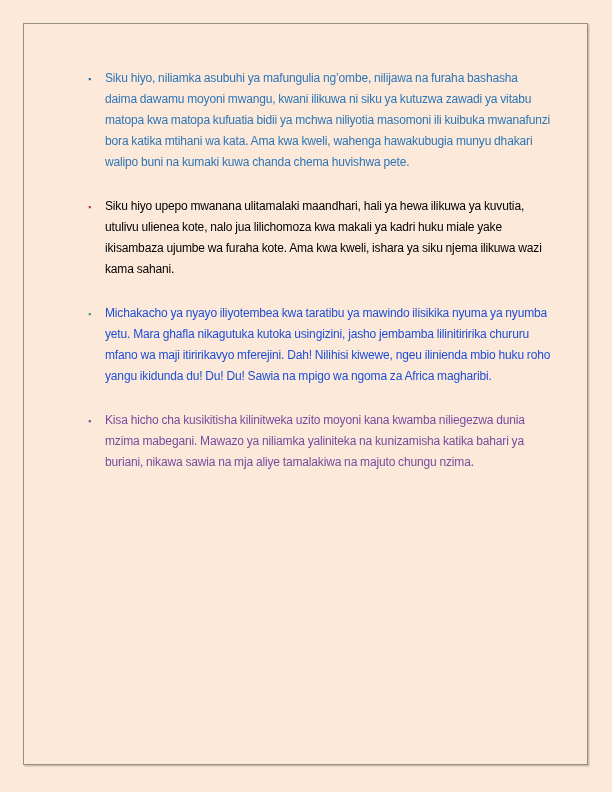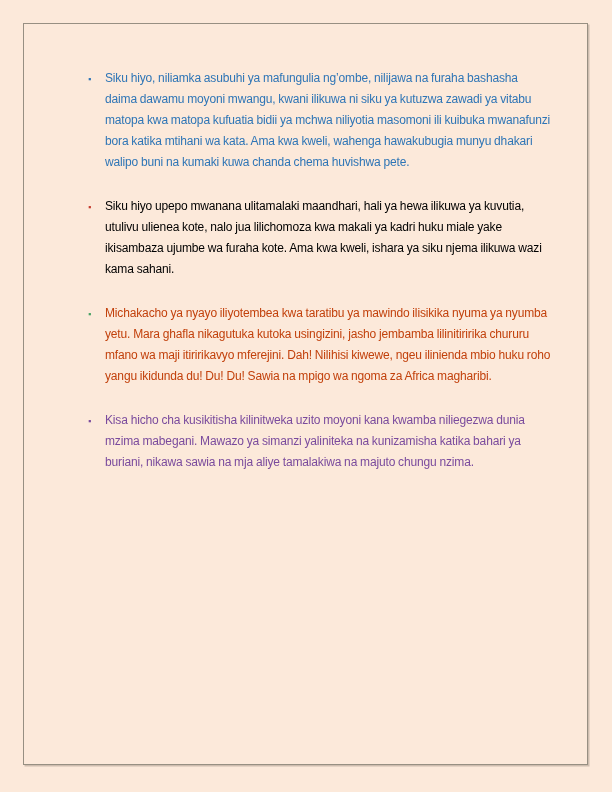--- a/index.html
+++ b/index.html
@@ -59,22 +59,22 @@
       <span class="para-text" style="color: rgb(46, 117, 182);">Siku hiyo, niliamka asubuhi ya mafungulia ng’ombe, nilijawa na furaha bashasha daima dawamu moyoni mwangu, kwani ilikuwa ni siku ya kutuzwa zawadi ya vitabu matopa kwa matopa kufuatia bidii ya mchwa niliyotia masomoni ili kuibuka mwanafunzi bora katika mtihani wa kata. Ama kwa kweli, wahenga hawakubugia munyu dhakari walipo buni na kumaki kuwa chanda chema huvishwa pete.</span>
     </div>
 
     <div class="para">
       <span class="bullet" style="color: rgb(196, 59, 46);">▪</span>
       <span class="para-text" style="color: #000000;">Siku hiyo upepo mwanana ulitamalaki maandhari, hali ya hewa ilikuwa ya kuvutia, utulivu ulienea kote, nalo jua lilichomoza kwa makali ya kadri huku miale yake ikisambaza ujumbe wa furaha kote. Ama kwa kweli, ishara ya siku njema ilikuwa wazi kama sahani.</span>
     </div>
 
     <div class="para">
       <span class="bullet" style="color: rgb(71, 162, 100);">▪</span>
-      <span class="para-text" style="color: #c2410c;">Michakacho ya nyayo iliyotembea kwa taratibu ya mawindo ilisikika nyuma ya nyumba yetu. Mara ghafla nikagutuka kutoka usingizini, jasho jembamba lilinitiririka chururu mfano wa maji itiririkavyo mferejini. Dah! Nilihisi kiwewe, ngeu ilinienda mbio huku roho yangu ikidunda du! Du! Du! Sawia na mpigo wa ngoma za Africa magharibi.</span>
+      <span class="para-text" style="color: #1d4ed8;">Michakacho ya nyayo iliyotembea kwa taratibu ya mawindo ilisikika nyuma ya nyumba yetu. Mara ghafla nikagutuka kutoka usingizini, jasho jembamba lilinitiririka chururu mfano wa maji itiririkavyo mferejini. Dah! Nilihisi kiwewe, ngeu ilinienda mbio huku roho yangu ikidunda du! Du! Du! Sawia na mpigo wa ngoma za Africa magharibi.</span>
     </div>
 
     <div class="para">
       <span class="bullet" style="color: rgb(122, 75, 157);">▪</span>
-      <span class="para-text" style="color: rgb(122, 75, 157);">Kisa hicho cha kusikitisha kilinitweka uzito moyoni kana kwamba niliegezwa dunia mzima mabegani. Mawazo ya simanzi yaliniteka na kunizamisha katika bahari ya buriani, nikawa sawia na mja aliye tamalakiwa na majuto chungu nzima.</span>
+      <span class="para-text" style="color: rgb(122, 75, 157);">Kisa hicho cha kusikitisha kilinitweka uzito moyoni kana kwamba niliegezwa dunia mzima mabegani. Mawazo ya niliamka yaliniteka na kunizamisha katika bahari ya buriani, nikawa sawia na mja aliye tamalakiwa na majuto chungu nzima.</span>
     </div>
 
   </div>
 </div>
 
 </body></html>

